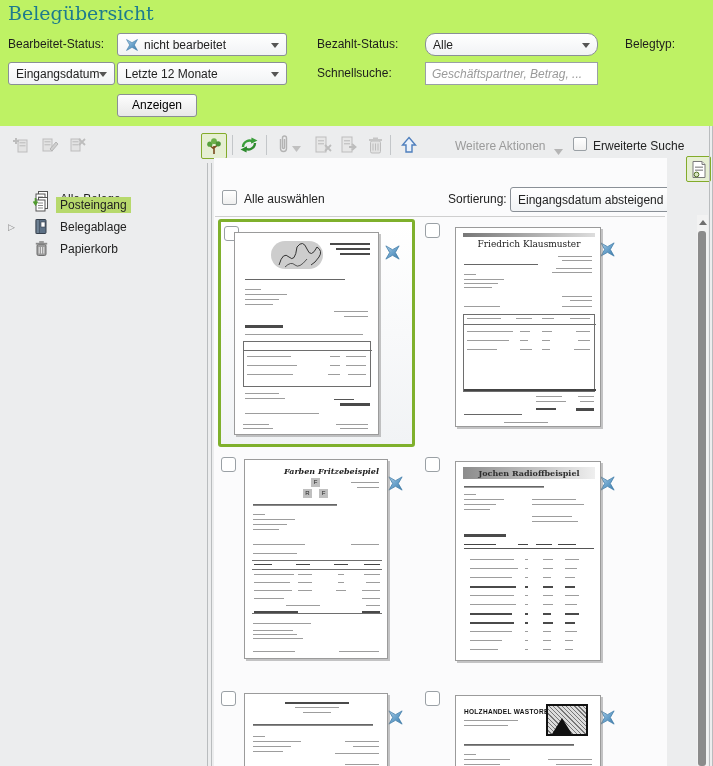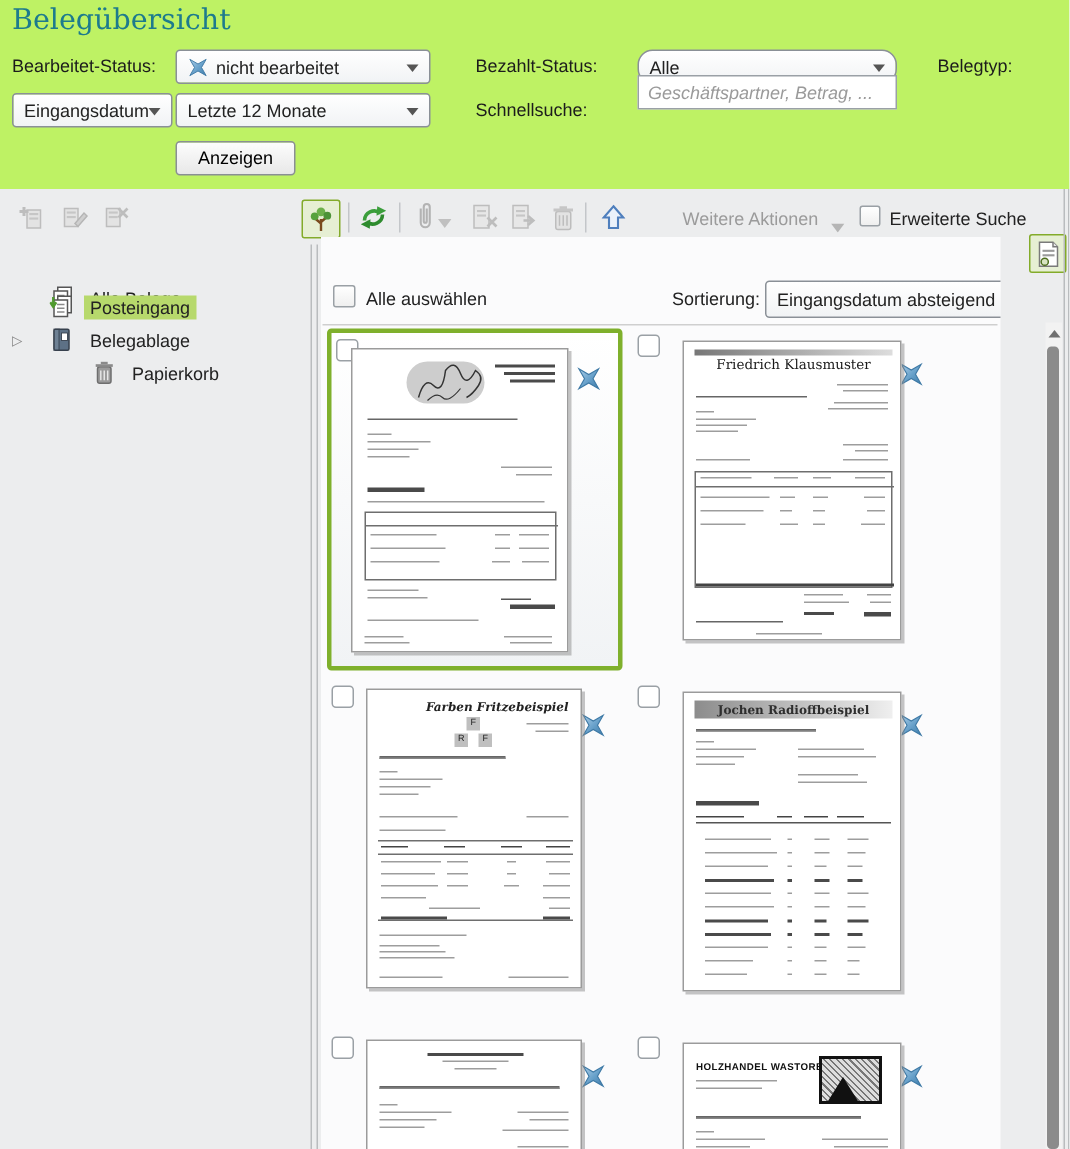--- a/index.html
+++ b/index.html
@@ -95,21 +95,21 @@
     <div class="sel" style="left:8px;top:62px;width:107px;">
       <span>Eingangsdatum</span>
       <span class="arr"></span>
     </div>
     <div class="sel" style="left:117px;top:62px;width:170px;">
       <span>Letzte 12 Monate</span>
       <span class="arr"></span>
     </div>
 
     <div class="flabel" style="left:317px;top:62px;">Schnellsuche:</div>
-    <input class="txtinput" style="left: 425px; top: 50px; width: 173px;" placeholder="Geschäftspartner, Betrag, ...">
+    <input class="txtinput" style="left: 425px; top: 62px; width: 173px;" placeholder="Geschäftspartner, Betrag, ...">
 
     <button class="btn" style="left:117px;top:94px;">Anzeigen</button>
   </div>
 
   <div class="tico" style="left:10px;top:134px;">
     <svg width="19" height="19" viewBox="0 0 19 19">
         <rect x="6" y="4" width="9" height="12" fill="#e3e3e3" stroke="#bdbdbd"></rect>
         <rect x="7.5" y="6" width="6" height="1.4" fill="#c6c6c6"></rect>
         <rect x="7.5" y="9" width="6" height="1.4" fill="#c6c6c6"></rect>
         <path d="M4 2 v6 M1 5 h6" stroke="#bdbdbd" stroke-width="2"></path>
@@ -250,21 +250,21 @@
     <span class="expander">▷</span>
     <span style="position:absolute;left:33px;display:flex;">
       <svg width="16" height="17" viewBox="0 0 16 17">
           <rect x="3" y="1.5" width="10" height="14" rx="1" fill="#5d7186" stroke="#37414d"></rect>
           <rect x="3" y="1.5" width="3.4" height="14" fill="#7d8fa0" stroke="#37414d" opacity="0.55"></rect>
           <rect x="8" y="4" width="4" height="5" fill="#fff" stroke="#37414d" stroke-width="0.6"></rect>
         </svg>
     </span>
     <span class="lbl" style="position:absolute;left:56px;">Belegablage</span>
   </div>
-  <div class="side-item" style="top:238px;margin-left:28px;">
+  <div class="side-item" style="top:238px;">
     <span style="position:absolute;left:34px;display:flex;">
       <svg width="15" height="17" viewBox="0 0 15 17">
           <rect x="3" y="4.5" width="9" height="11" rx="1.5" fill="#9b9b9b" stroke="#6e6e6e"></rect>
           <rect x="1.8" y="2.8" width="11.4" height="1.8" fill="#8a8a8a"></rect>
           <rect x="5.2" y="1.2" width="4.6" height="1.6" fill="#8a8a8a"></rect>
           <path d="M5.2 7 v6.5 M7.5 7 v6.5 M9.8 7 v6.5" stroke="#e6e6e6"></path>
         </svg>
     </span>
     <span class="lbl" style="position:absolute;left:56px;">Papierkorb</span>
   </div>

